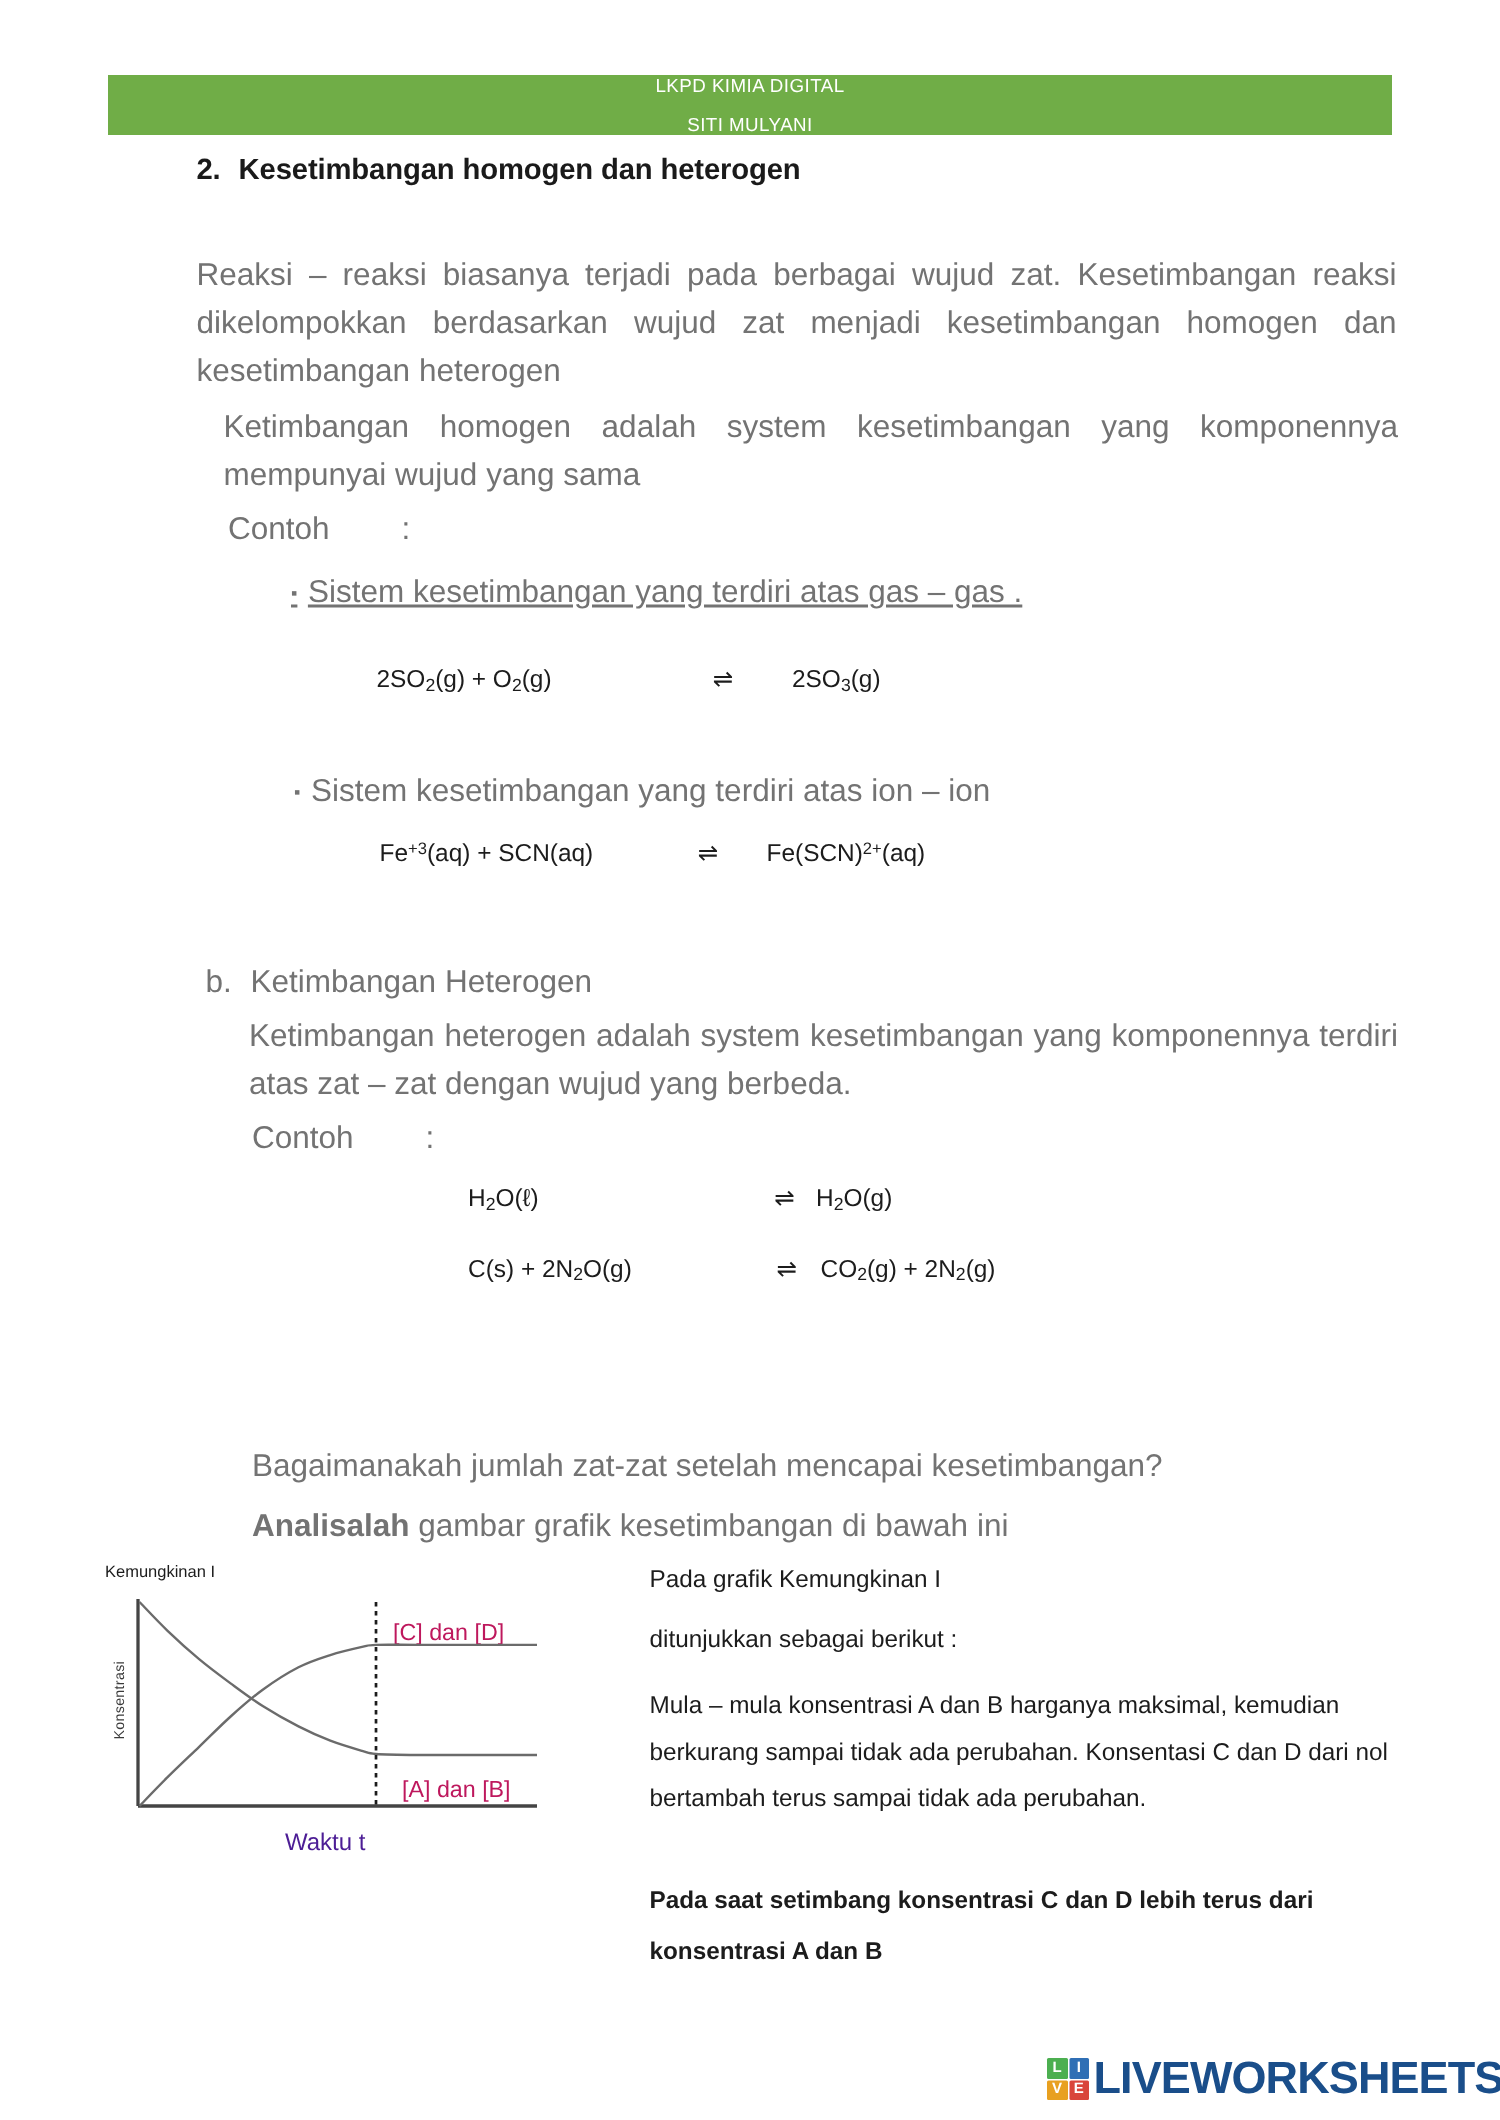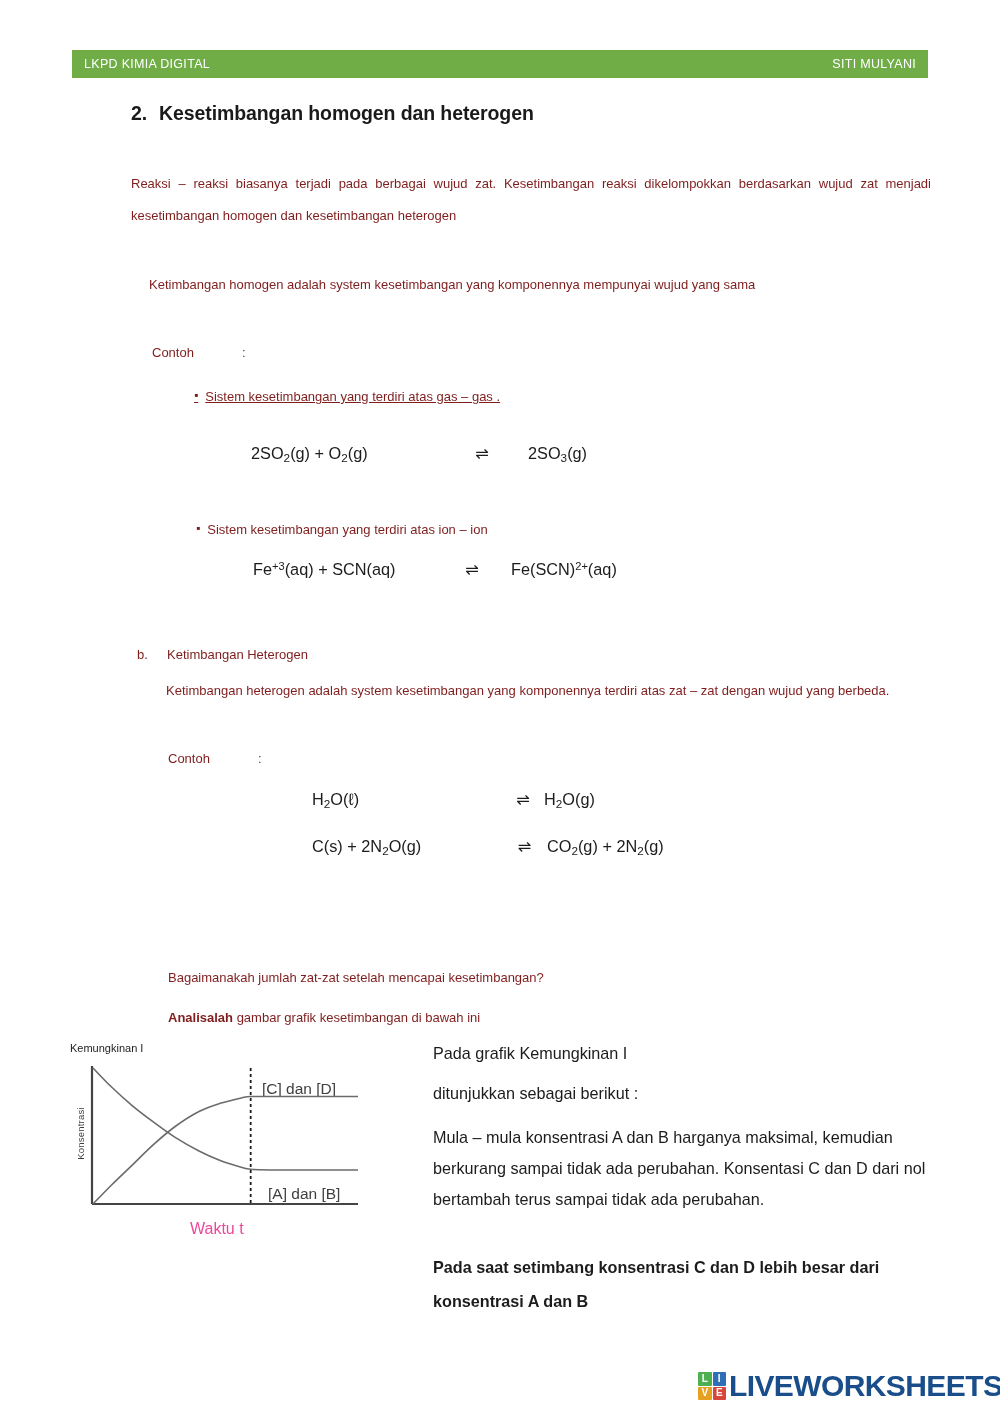--- a/index.html
+++ b/index.html
@@ -15,27 +15,28 @@
     position: relative;
     overflow: hidden;
   }
 
   
   .header-bar {
     position: absolute;
     left: 72px;
     top: 50px;
     width: 856px;
-    height: 28px;
+    height: 40px;
     background: #70AD47;
     display: flex;
     align-items: center;
     justify-content: space-between;
     box-sizing: border-box;
     padding: 0 12px;
+    flex-direction: column;
   }
   .header-bar .hdr-text {
     color: #ffffff;
     font-size: 12.5px;
     letter-spacing: 0.3px;
     white-space: nowrap;
   }
 
   
   .page {
@@ -52,23 +53,23 @@
     top: 102px;
     font-size: 19.5px;
     font-weight: bold;
     letter-spacing: -0.1px;
     white-space: nowrap;
   }
   .sec-title .num { margin-right: 12px; }
 
   .para {
     position: absolute;
-    font-size: 13px;
+    font-size: 21px;
     line-height: 32px;
-    color: #7f1d1d;
+    color: #737373;
   }
 
   .p-intro {
     left: 131px;
     top: 168px;
     width: 800px;
     text-align: justify;
   }
 
   .item-a {
@@ -201,27 +202,27 @@
     font-size: 9.5px;
     color: #3a3a3a;
     transform: rotate(-90deg);
     letter-spacing: 0.2px;
   }
   .xlabel {
     position: absolute;
     left: 128px;
     top: 178px;
     font-size: 16px;
-    color: #ec4899;
+    color: #4c1d95;
     white-space: nowrap;
   }
   .curve-label {
     position: absolute;
     font-size: 15.5px;
-    color: #404040;
+    color: #be185d;
     white-space: nowrap;
   }
   .label-cd { left: 200px; top: 38px; }
   .label-ab { left: 206px; top: 143px; }
 
   
   .rtxt {
     position: absolute;
     font-size: 16.2px;
     line-height: 31px;
@@ -349,21 +350,21 @@
       <path id="curve-ab" fill="none" stroke="#6b6b6b" stroke-width="1.6" d="M31.00,4.00 C34.09,7.17 42.92,16.69 49.55,23.04 C56.17,29.39 63.68,36.19 70.75,42.08 C77.82,47.97 84.88,53.19 91.95,58.40 C99.02,63.61 105.64,68.60 113.15,73.36 C120.66,78.12 129.49,83.11 137.00,86.96 C144.51,90.81 151.13,93.76 158.20,96.48 C165.27,99.20 174.32,101.81 179.40,103.28 C184.48,104.75 182.49,104.87 188.67,105.32 C194.86,105.77 205.24,105.89 216.50,106.00 C227.76,106.11 243.00,106.00 256.25,106.00 C269.50,106.00 289.38,106.00 296.00,106.00"></path>
       <path id="curve-cd" fill="none" stroke="#6b6b6b" stroke-width="1.6" d="M31.00,140.00 C34.09,136.83 42.92,127.53 49.55,120.96 C56.17,114.39 63.68,107.36 70.75,100.56 C77.82,93.76 84.88,86.51 91.95,80.16 C99.02,73.81 105.64,67.92 113.15,62.48 C120.66,57.04 129.49,51.37 137.00,47.52 C144.51,43.67 151.13,41.63 158.20,39.36 C165.27,37.09 174.32,35.05 179.40,33.92 C184.48,32.79 182.49,32.79 188.67,32.56 C194.86,32.33 205.24,32.56 216.50,32.56 C227.76,32.56 243.00,32.56 256.25,32.56 C269.50,32.56 289.38,32.56 296.00,32.56"></path>
 
       <line id="eq-line" stroke="#1c1c1c" stroke-width="1.8" stroke-dasharray="3,3" x1="188.67499999999998" x2="188.67499999999998" y1="4" y2="140"></line>
     </svg>
   </div>
 
   <div class="rtxt r1">Pada grafik Kemungkinan I</div>
   <div class="rtxt r2">ditunjukkan sebagai berikut :</div>
   <div class="rtxt r3">Mula – mula konsentrasi A dan B harganya maksimal, kemudian berkurang sampai tidak ada perubahan. Konsentasi C dan D dari nol bertambah terus sampai  tidak ada perubahan.</div>
-  <div class="rtxt r4">Pada saat setimbang konsentrasi C dan D lebih besar dari konsentrasi A dan B</div>
+  <div class="rtxt r4">Pada saat setimbang konsentrasi C dan D lebih terus dari konsentrasi A dan B</div>
 
   <div class="footer-logo">
     <div class="logo-mark">
       <div class="logo-cell lc-l">L</div>
       <div class="logo-cell lc-i">I</div>
       <div class="logo-cell lc-v">V</div>
       <div class="logo-cell lc-e">E</div>
     </div>
     <div class="logo-word">LIVEWORKSHEETS</div>
   </div>

